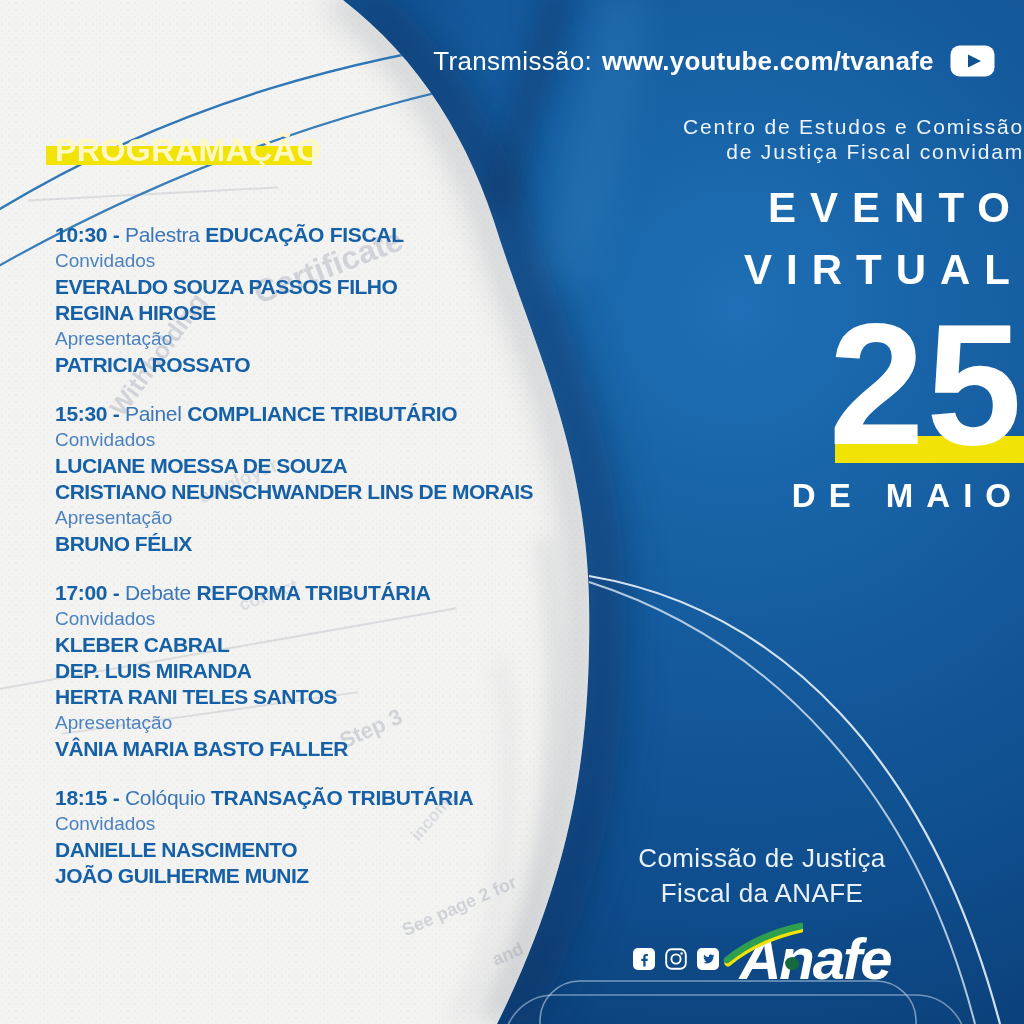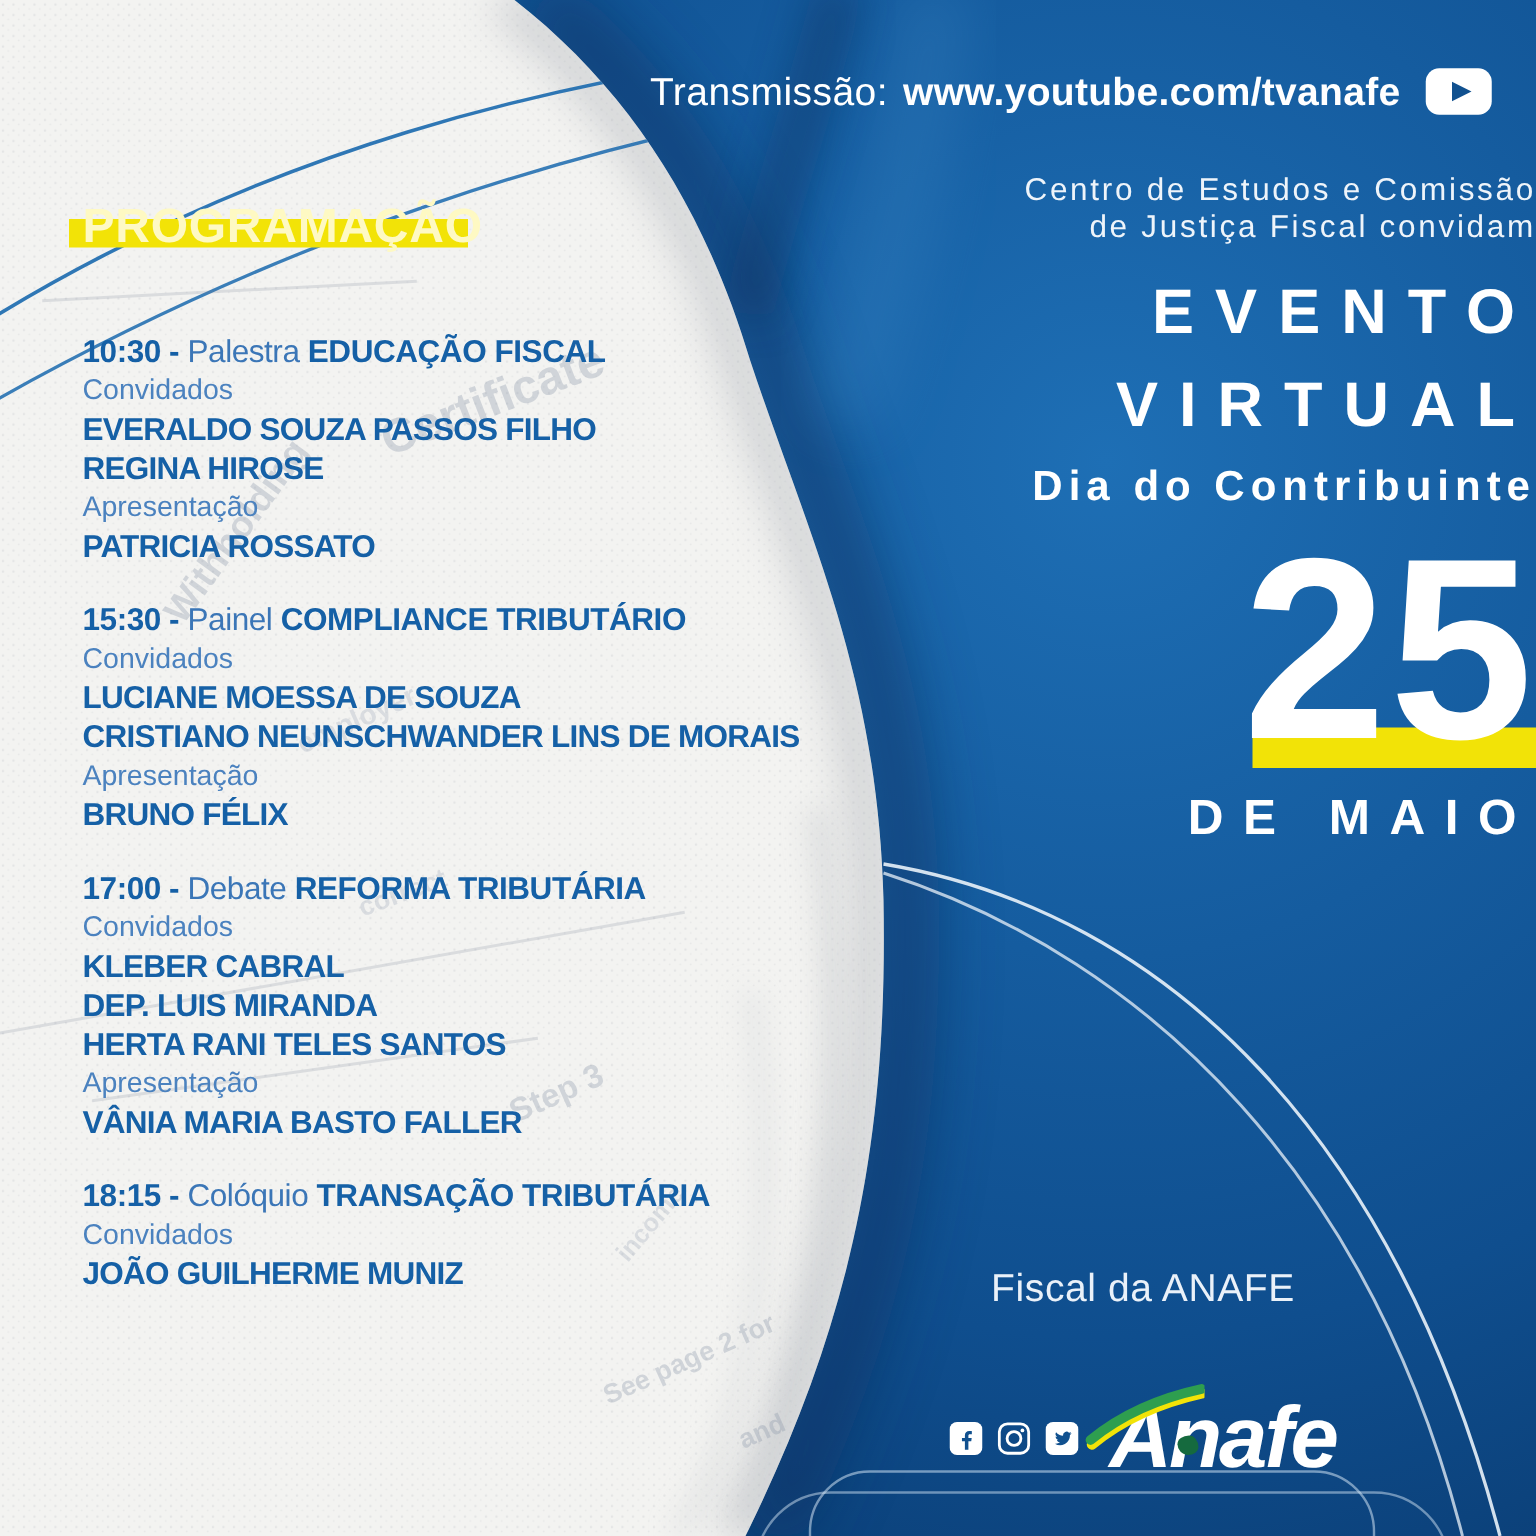--- a/index.html
+++ b/index.html
@@ -184,40 +184,41 @@
       <div class="s-name">VÂNIA MARIA BASTO FALLER</div>
     </div>
 
     <div class="session">
       <div class="s-head">
         <span>18:15 -</span>
         <span class="s-kind">Colóquio</span>
         <span>TRANSAÇÃO TRIBUTÁRIA</span>
       </div>
       <div class="s-label">Convidados</div>
+      <div class="s-name">DANIELLE NASCIMENTO</div>
       <div class="s-name">JOÃO GUILHERME MUNIZ</div>
     </div>
   </div>
 
   <div class="right-col">
     <div class="invite">Centro de Estudos e Comissão</div>
     <div class="invite">de Justiça Fiscal convidam</div>
     <div class="ev ev1">EVENTO</div>
     <div class="ev ev2">VIRTUAL</div>
-    <div class="subtitle">Dia do Contribuinte</div>
     <div class="day-wrap">
       <div class="day">
         <span class="bar"></span>
         <span class="digits">25</span>
       </div>
       <div class="month">DE MAIO</div>
     </div>
   </div>
 
   <div class="org">
+    <div>Comissão de Justiça</div>
     <div>Fiscal da ANAFE</div>
   </div>
 
   <div class="logo-row">
     <div class="social">
       <svg width="22" height="22" viewBox="0 0 22 22">
         <rect width="22" height="22" rx="5" fill="#ffffff"></rect>
         <path d="M12.6 18.5v-5.6h1.9l.3-2.2h-2.2V9.2c0-.64.18-1.08 1.1-1.08h1.2V6.1c-.21-.03-.92-.09-1.74-.09-1.72 0-2.9 1.05-2.9 2.97v1.7H8.3v2.2h1.96v5.62h2.34z" fill="#11518f"></path>
       </svg>
       <svg width="22" height="22" viewBox="0 0 22 22">

